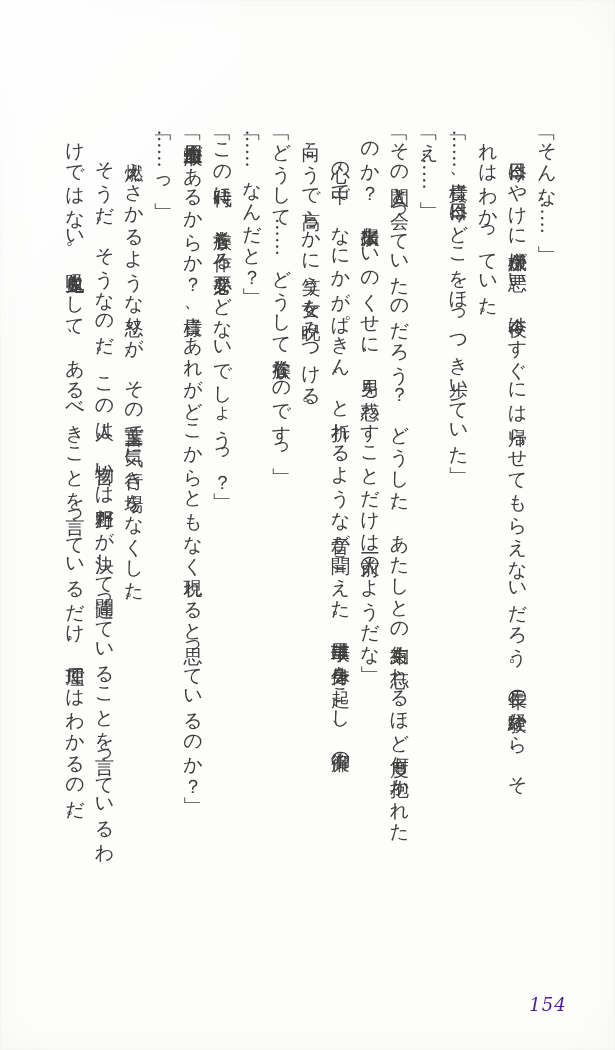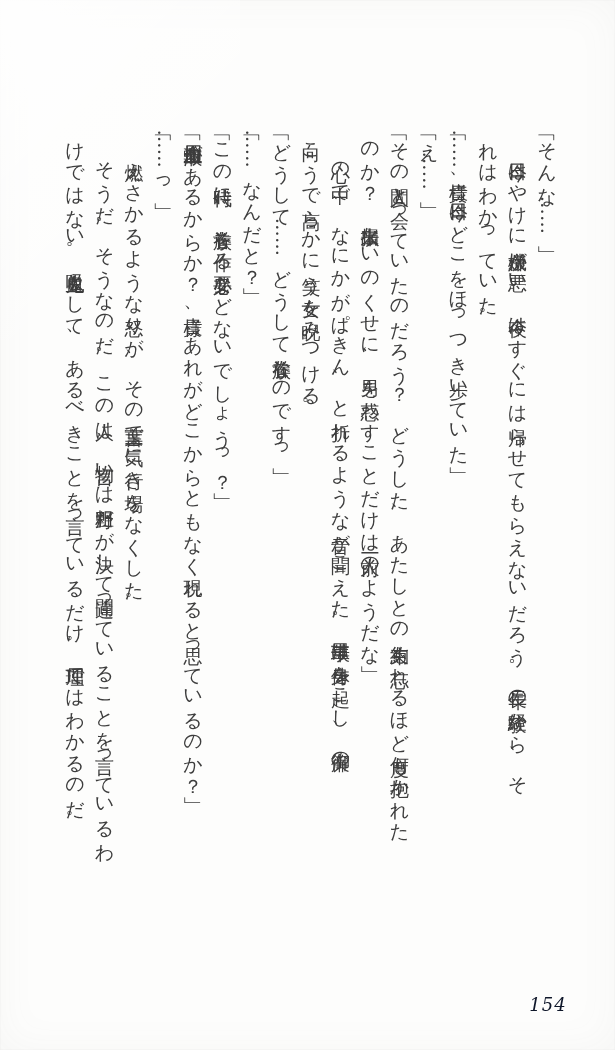--- a/index.html
+++ b/index.html
@@ -45,21 +45,21 @@
   }
   .page-number {
     position: absolute;
     top: 994px;
     left: 524px;
     width: 48px;
     text-align: center;
     font-size: 18px;
     font-style: italic;
     letter-spacing: 1px;
-    color: #0f172a;
+    color: #4c1d95;
   }
 </style>
 </head>
 <body>
 
 <div class="page">
   <div class="text-block">
     <div class="tline">「そんな……」</div>
     <div class="tline">　今日はやけに機嫌が悪い。今夜はすぐには帰らせてもらえないだろう。長年の経験から、そ</div>
     <div class="tline">れはわかっていた。</div>

